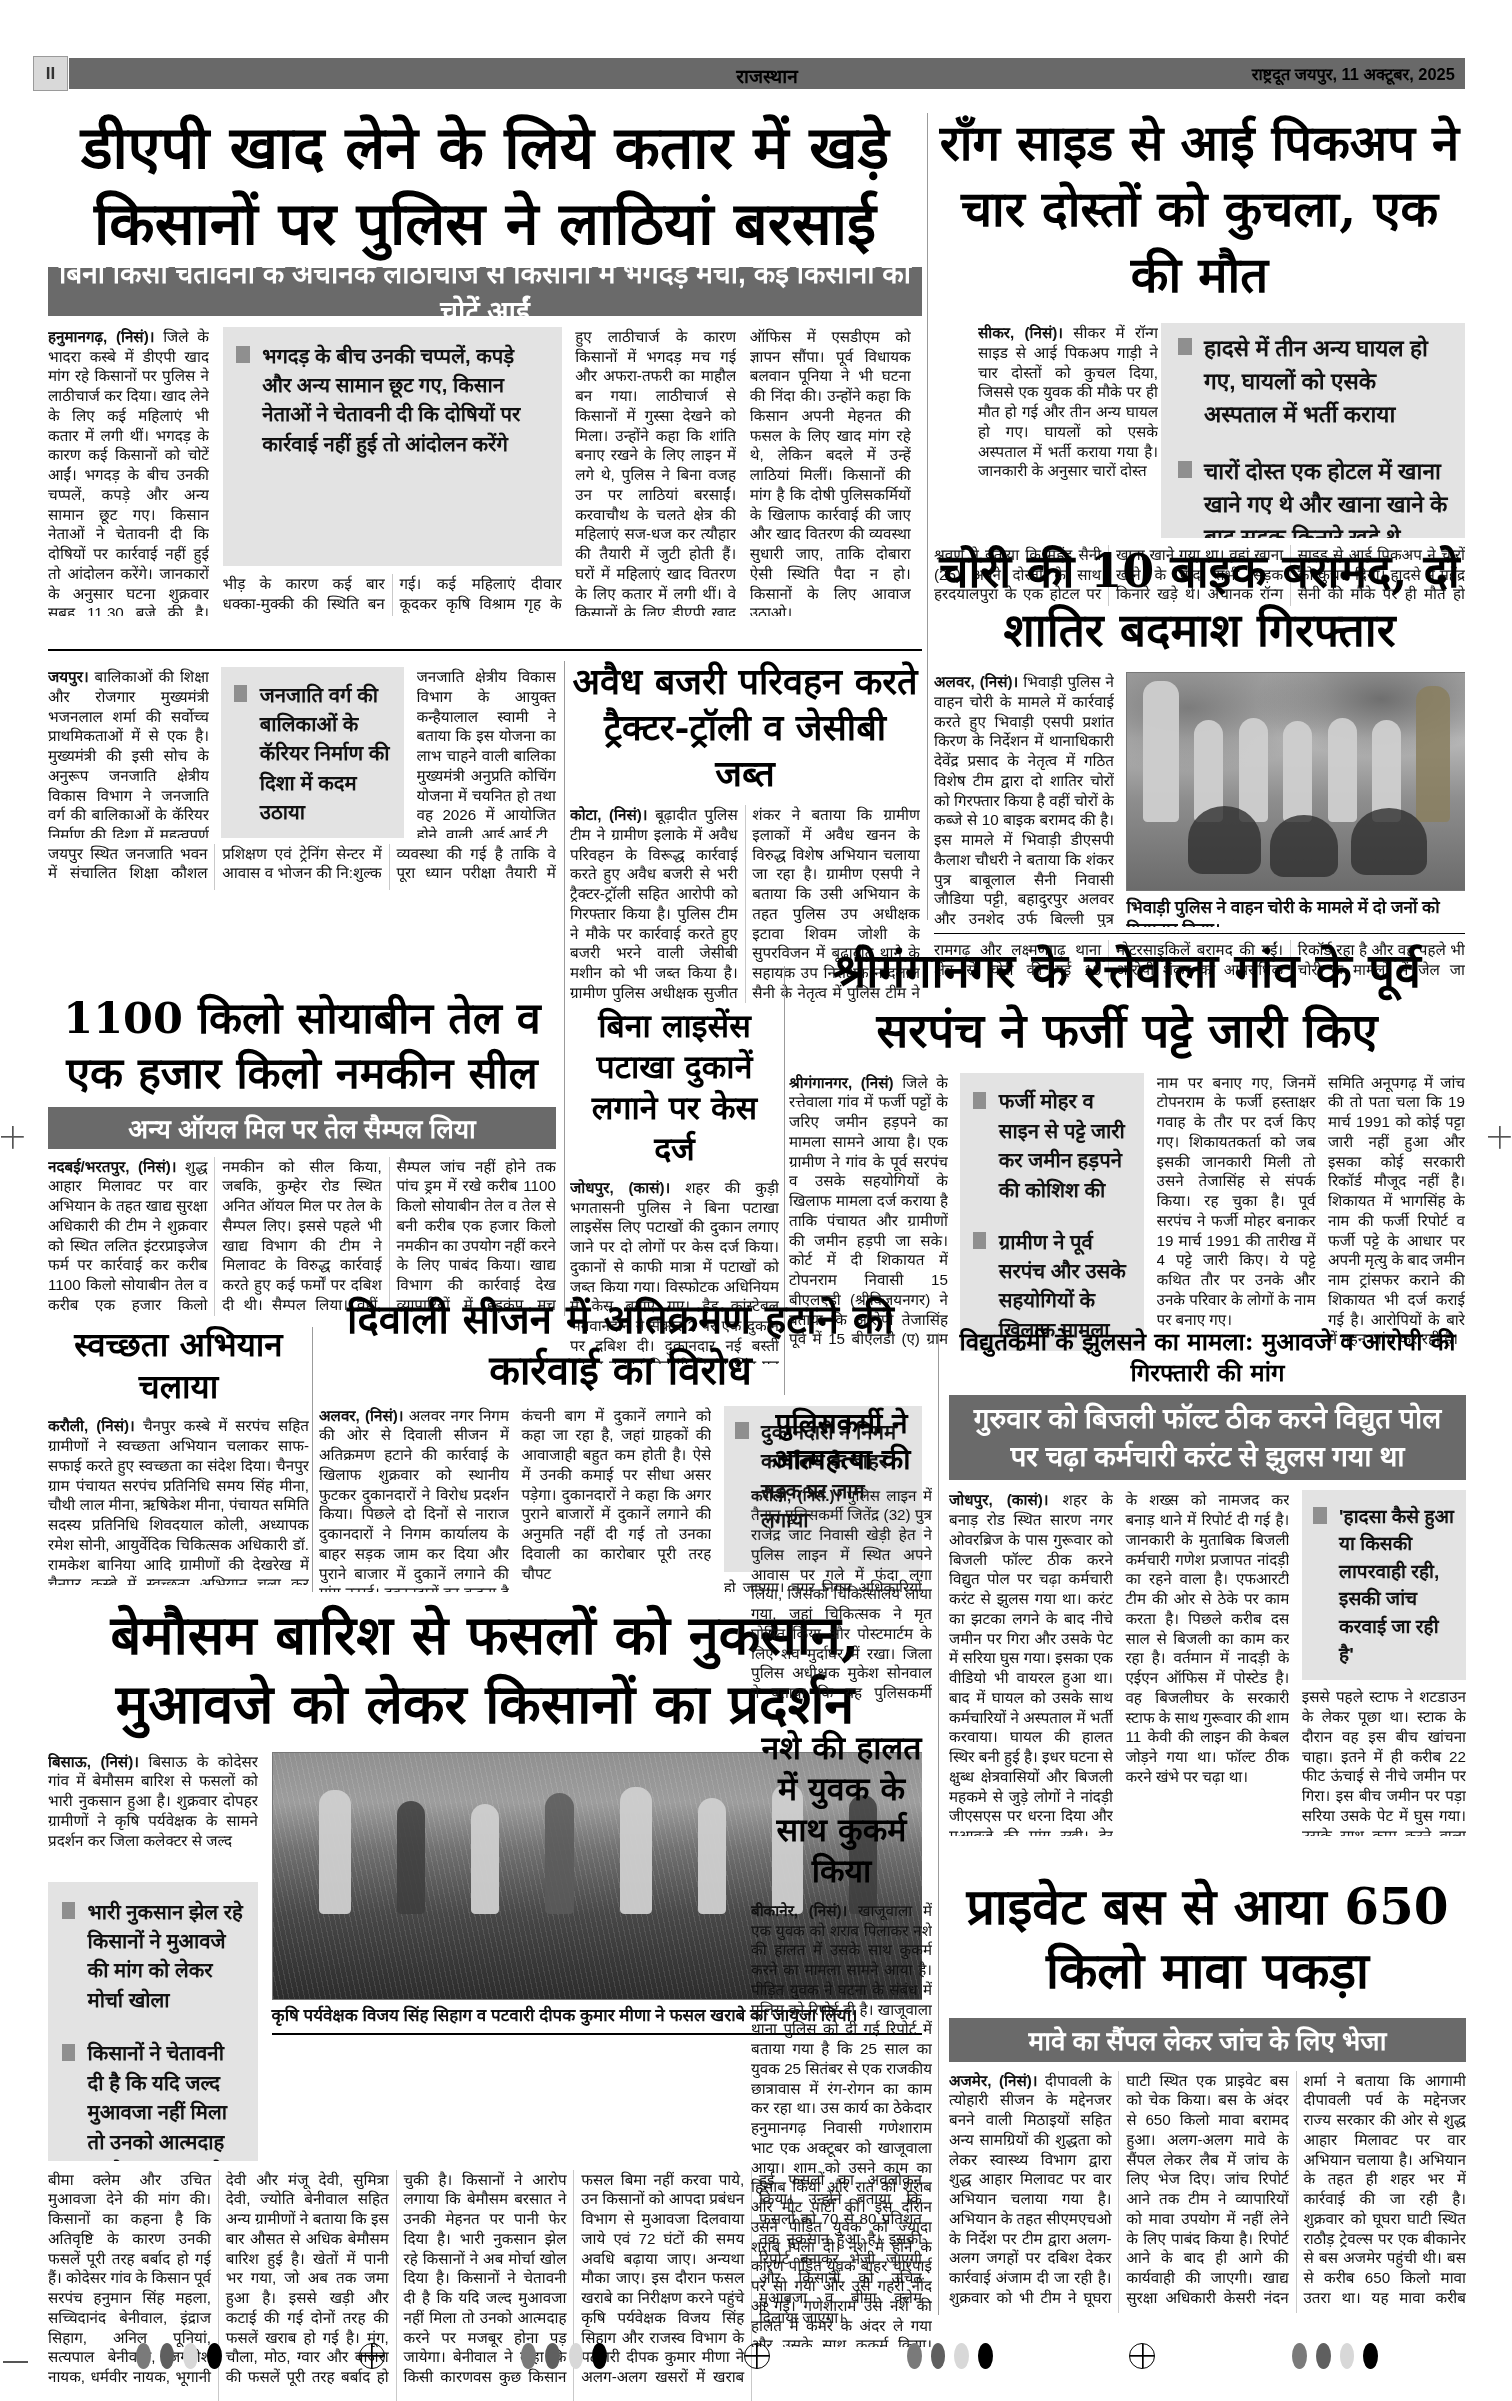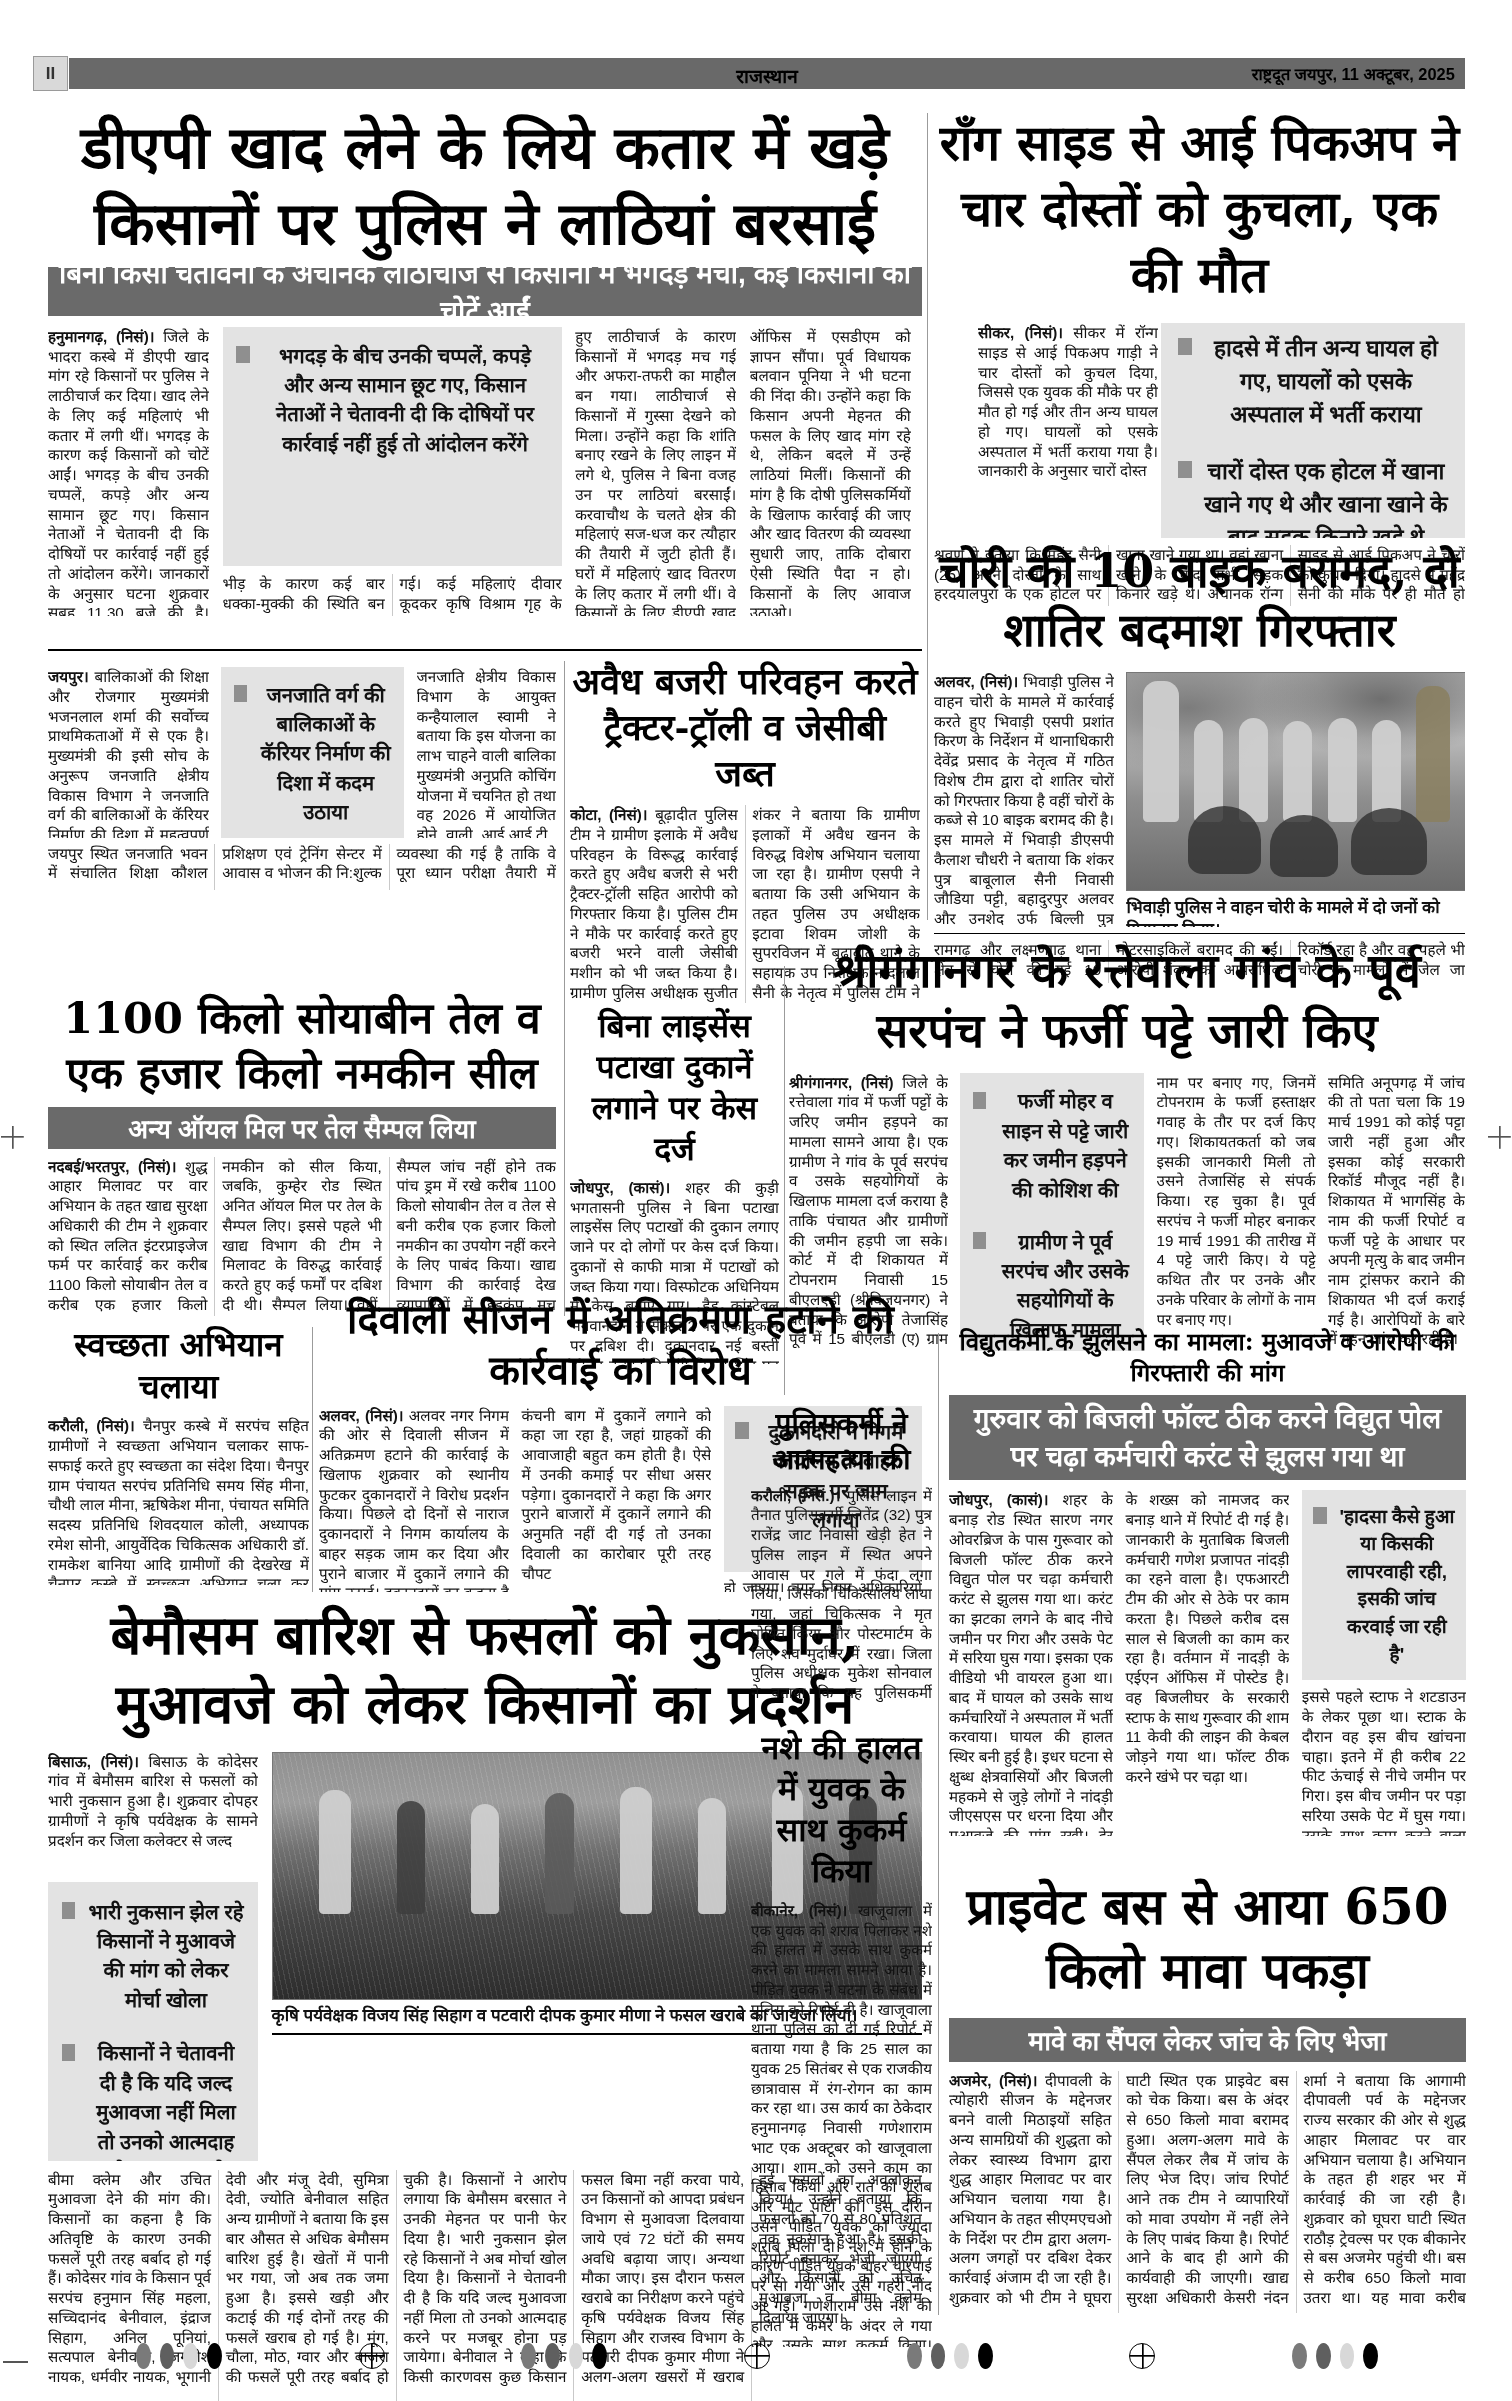--- a/index.html
+++ b/index.html
@@ -20,21 +20,21 @@
   .graybar{background:#6a6a6a;color:#fff;font-weight:bold;text-align:center;
            display:flex;align-items:center;justify-content:center;}
   .body-txt{font-size:15.2px;line-height:1.30;text-align:justify;overflow:hidden;}
   .dateline{font-weight:bold;}
   .cols{column-gap:14.7px;column-rule:0.6px solid #c9c9c9;}
   .c2{column-count:2}.c3{column-count:3}.c5{column-count:5}
   .row{display:flex;overflow:hidden;}
   .kbox{background:#e3e3e3;overflow:hidden;}
   .kitem{display:flex;gap:12.4px;align-items:flex-start;}
   .bsq{flex:0 0 auto;width:13.6px;height:17px;background:#8f8f8f;margin-top:4.5px;}
-  .ktxt{font-weight:bold;font-size:20.3px;line-height:1.45;text-align:center;}
+  .ktxt{font-weight:bold;font-size:20.3px;line-height:1.45;text-align:left;}
   .caption{font-weight:bold;font-size:17px;line-height:1.3;}
   .vline{position:absolute;width:1.1px;background:#9b9b9b;}
   .hline{position:absolute;height:1.7px;background:#000;}
   
   .photo{position:relative;overflow:hidden;border:0.6px solid #777;}
   .photo-bikes{background:
      radial-gradient(ellipse 192px 90px at 75% 12%, #6f6f6f 0%, transparent 65%),
      radial-gradient(ellipse 237px 107px at 18% 16%, #7c7c7c 0%, transparent 60%),
      linear-gradient(180deg,#a8a8a8 0%,#b9b9b9 30%,#8e8e8e 58%,#6b6b6b 100%);}
   .photo-field{background:

